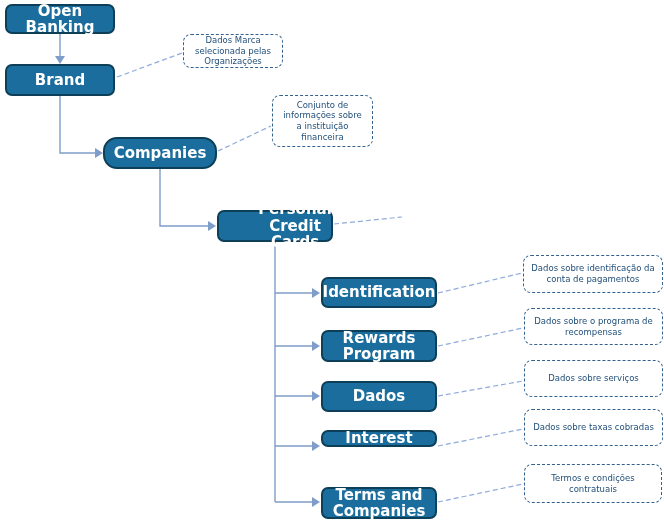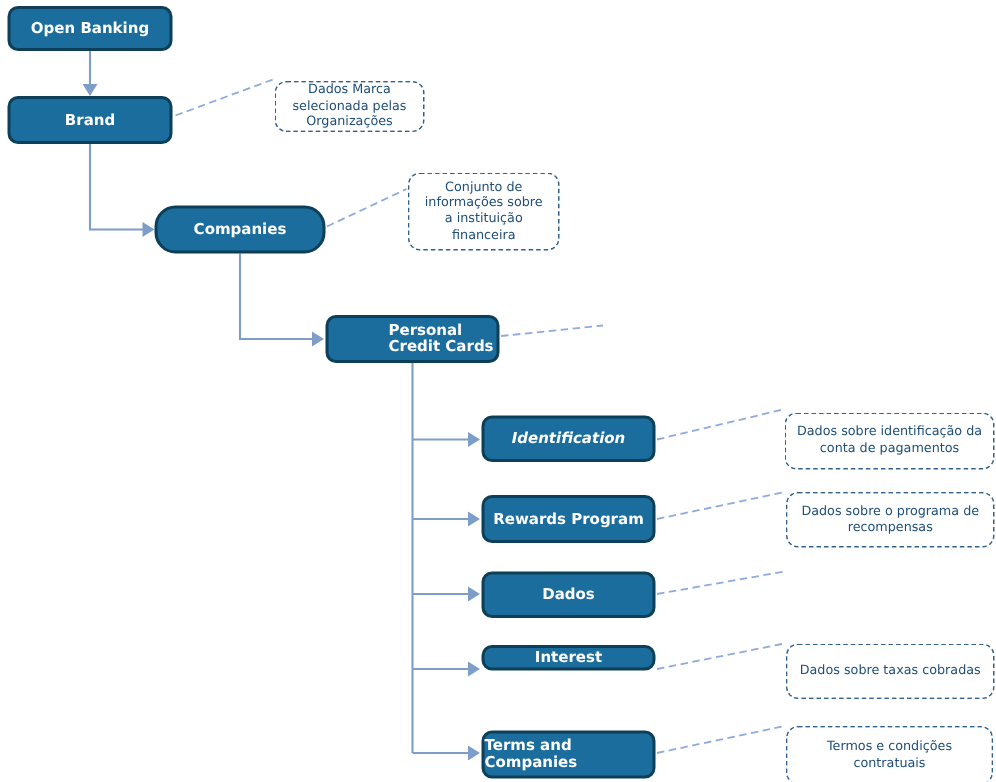--- a/index.html
+++ b/index.html
@@ -11,40 +11,40 @@
     overflow:hidden;
   }
   #wires{position:absolute;left:0;top:0;z-index:0;}
   .node{
     position:absolute;
     box-sizing:border-box;
     background:#1a6d9c;
     border:2.5px solid #0d4058;
     border-radius:7px;
     color:#ffffff;
-    font-size:10px;
+    font-size:15px;
     font-weight:bold;
     display:flex;align-items:center;justify-content:center;
+    text-align:center;
     z-index:2;
     line-height:1.1;
   }
   .note{
     position:absolute;
     box-sizing:border-box;
     background:#ffffff;
     border:1.6px dashed #33618e;
     border-radius:8px;
     color:#1f4e79;
     font-size:8.5px;
     line-height:1.25;
     display:flex;align-items:center;justify-content:center;
     text-align:center;
     padding:2px 7px;
     z-index:1;
-    margin-top:20px;
   }
 </style>
 </head>
 <body>
 
 <div id="canvas">
 
   <svg id="wires" width="664" height="521" viewBox="0 0 664 521">
 
     <g stroke="#7f9dc9" stroke-width="1.4" fill="none">
@@ -79,26 +79,27 @@
       <path d="M438 396 L523 381"></path>
       <path d="M438 446 L523 429"></path>
       <path d="M438 502 L523 484"></path>
     </g>
   </svg>
 
   <div class="node" style="left:5px;top:4px;width:110px;height:30px;">Open Banking</div>
   <div class="node" style="left:5px;top:64px;width:110px;height:32px;">Brand</div>
   <div class="node" style="left:103px;top:137px;width:114px;height:32px;border-radius:14px;">Companies</div>
   <div class="node" style="left:217px;top:210px;width:116px;height:32px;padding-left:40px;">Personal Credit Cards</div>
-  <div class="node" style="left:321px;top:277px;width:116px;height:31px;font-style:italic;">Identification</div>
+  <div class="node" style="left:321px;top:277px;width:116px;height:31px;">Identification</div>
   <div class="node" style="left:321px;top:330px;width:116px;height:32px;">Rewards Program</div>
   <div class="node" style="left:321px;top:381px;width:116px;height:31px;">Dados</div>
   <div class="node" style="left:321px;top:430px;width:116px;height:17px;">Interest</div>
   <div class="node" style="left:321px;top:487px;width:116px;height:32px;">Terms and Companies</div>
 
   <div class="note" style="left:183px;top:34px;width:100px;height:34px;">Dados Marca selecionada pelas Organizações</div>
   <div class="note" style="left:272px;top:95px;width:101px;height:52px;">Conjunto de informações sobre a instituição financeira</div>
   <div class="note" style="left:523px;top:255px;width:140px;height:38px;">Dados sobre identificação da conta de pagamentos</div>
   <div class="note" style="left:524px;top:308px;width:139px;height:37px;">Dados sobre o programa de recompensas</div>
+  <div class="note" style="left:524px;top:360px;width:139px;height:37px;">Dados sobre serviços</div>
   <div class="note" style="left:524px;top:409px;width:139px;height:37px;">Dados sobre taxas cobradas</div>
   <div class="note" style="left:524px;top:464px;width:138px;height:39px;">Termos e condições contratuais</div>
 
 </div>
 
 </body></html>

